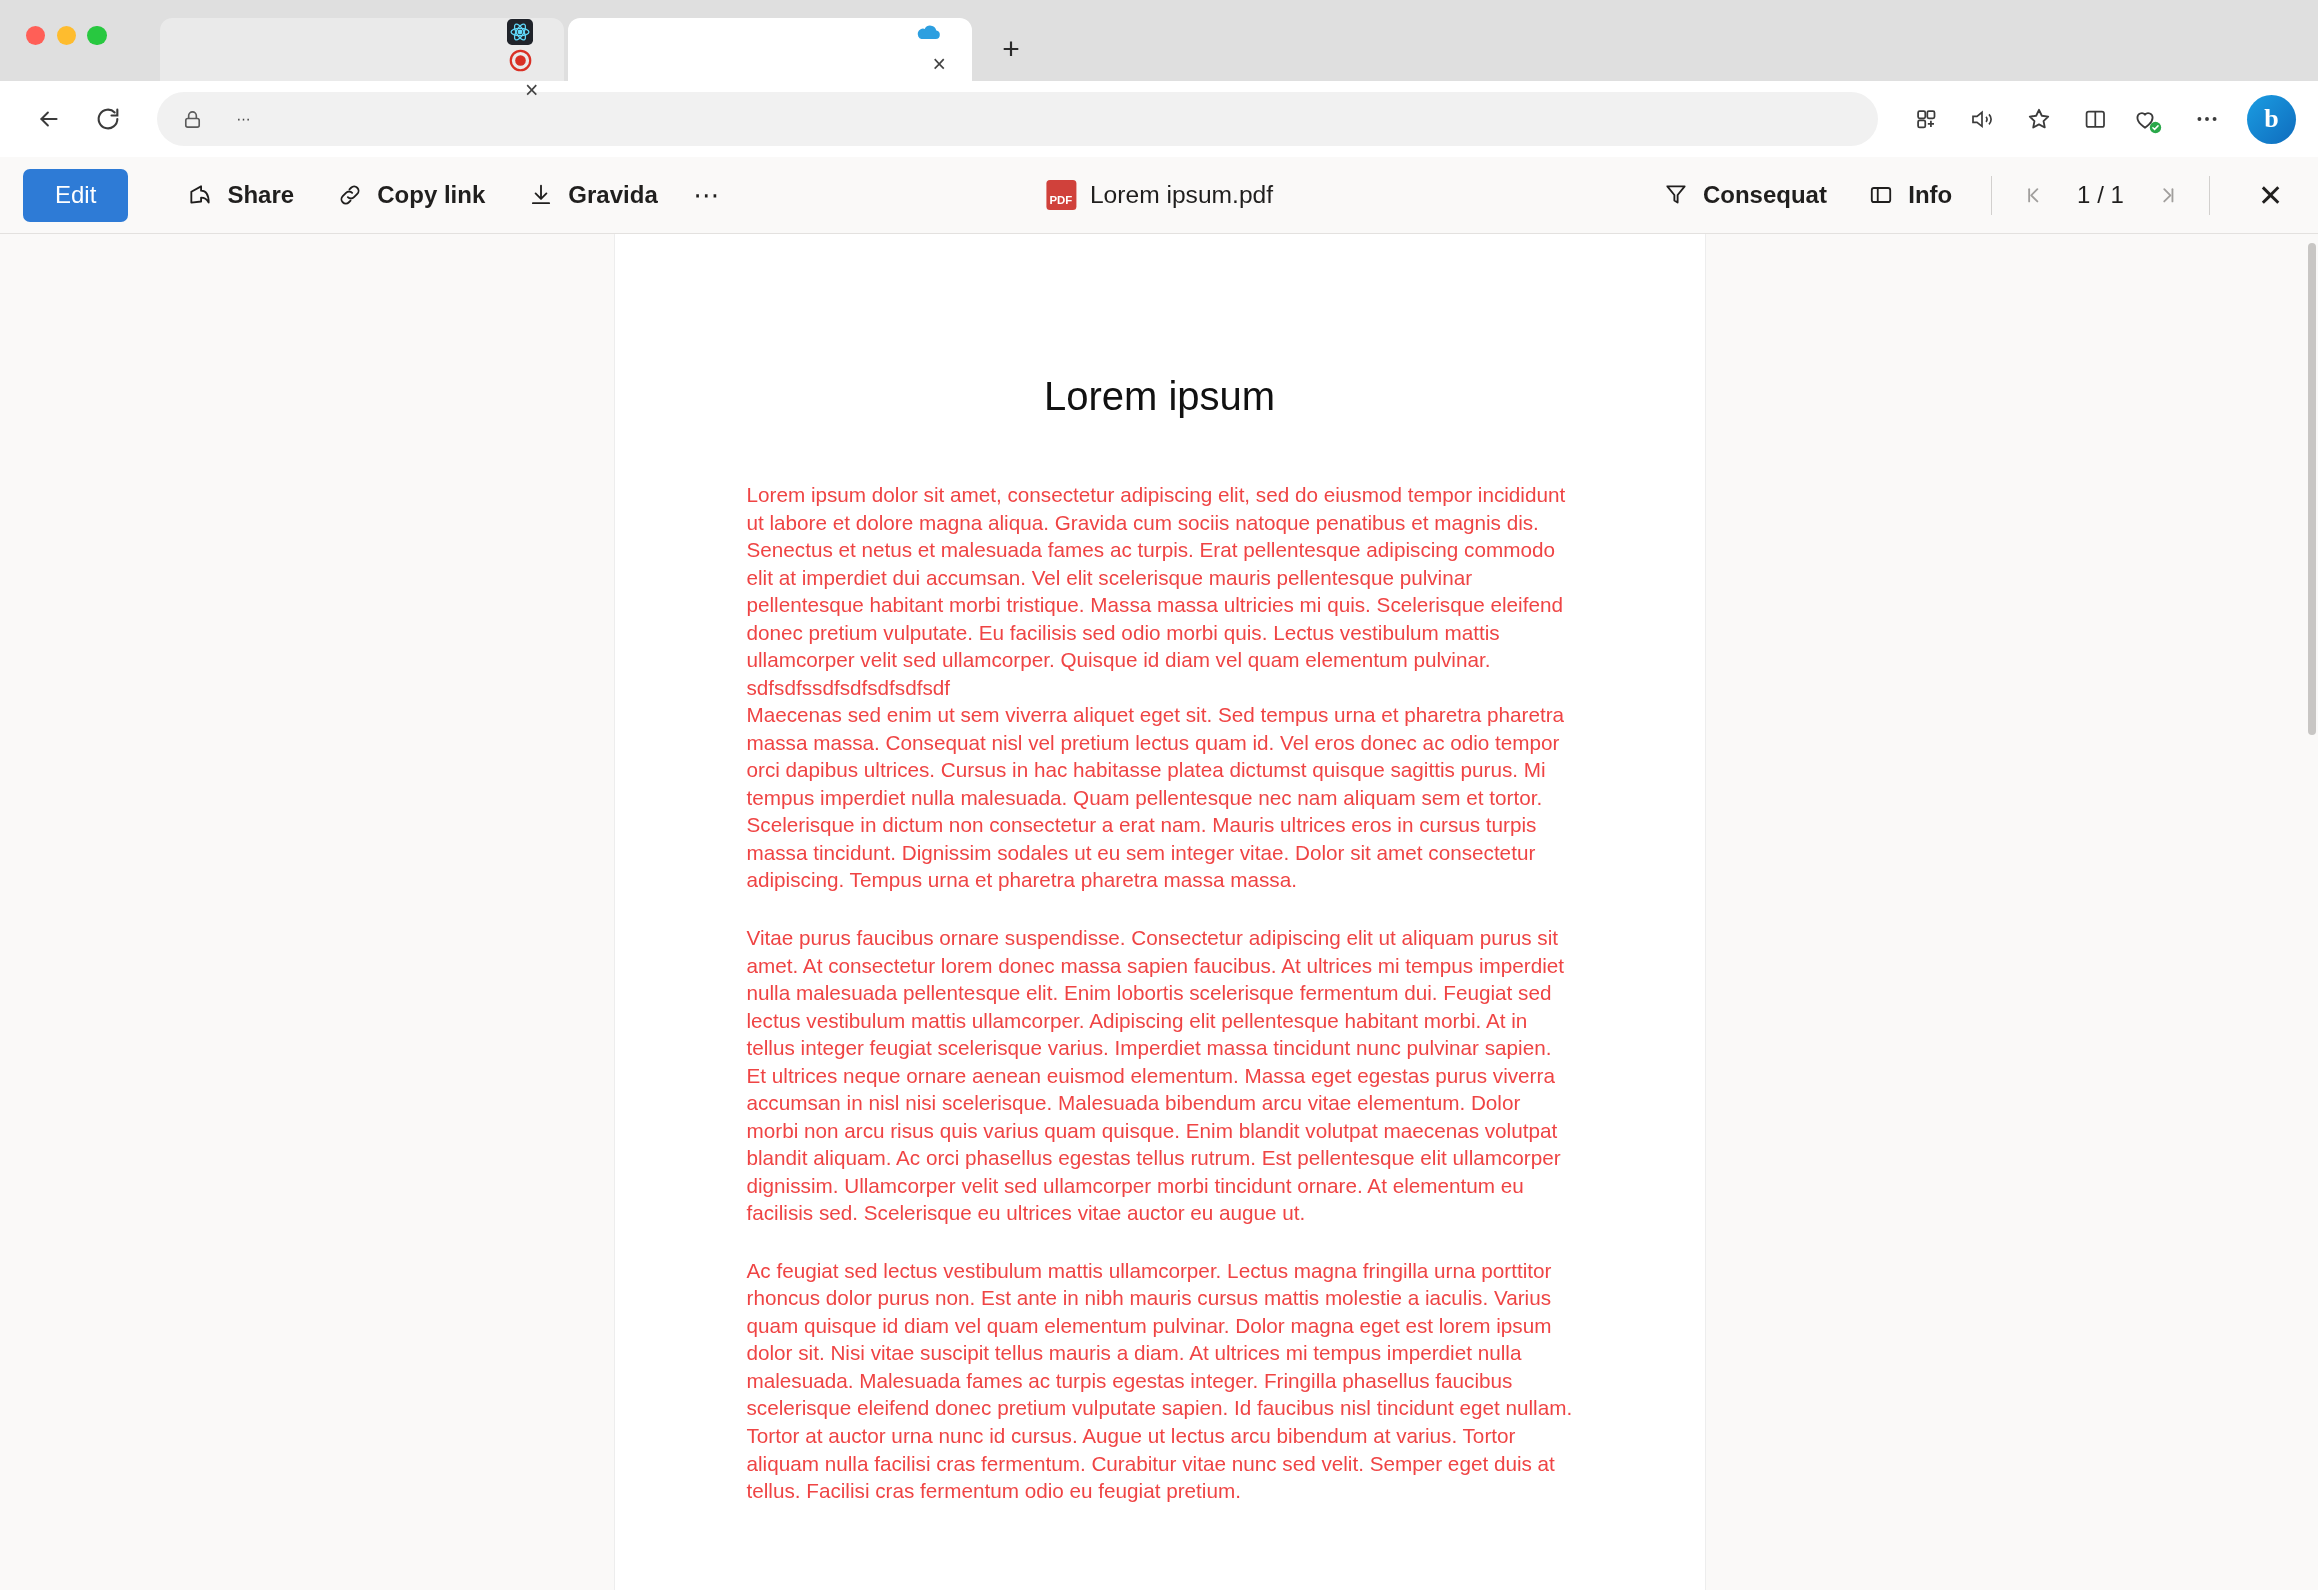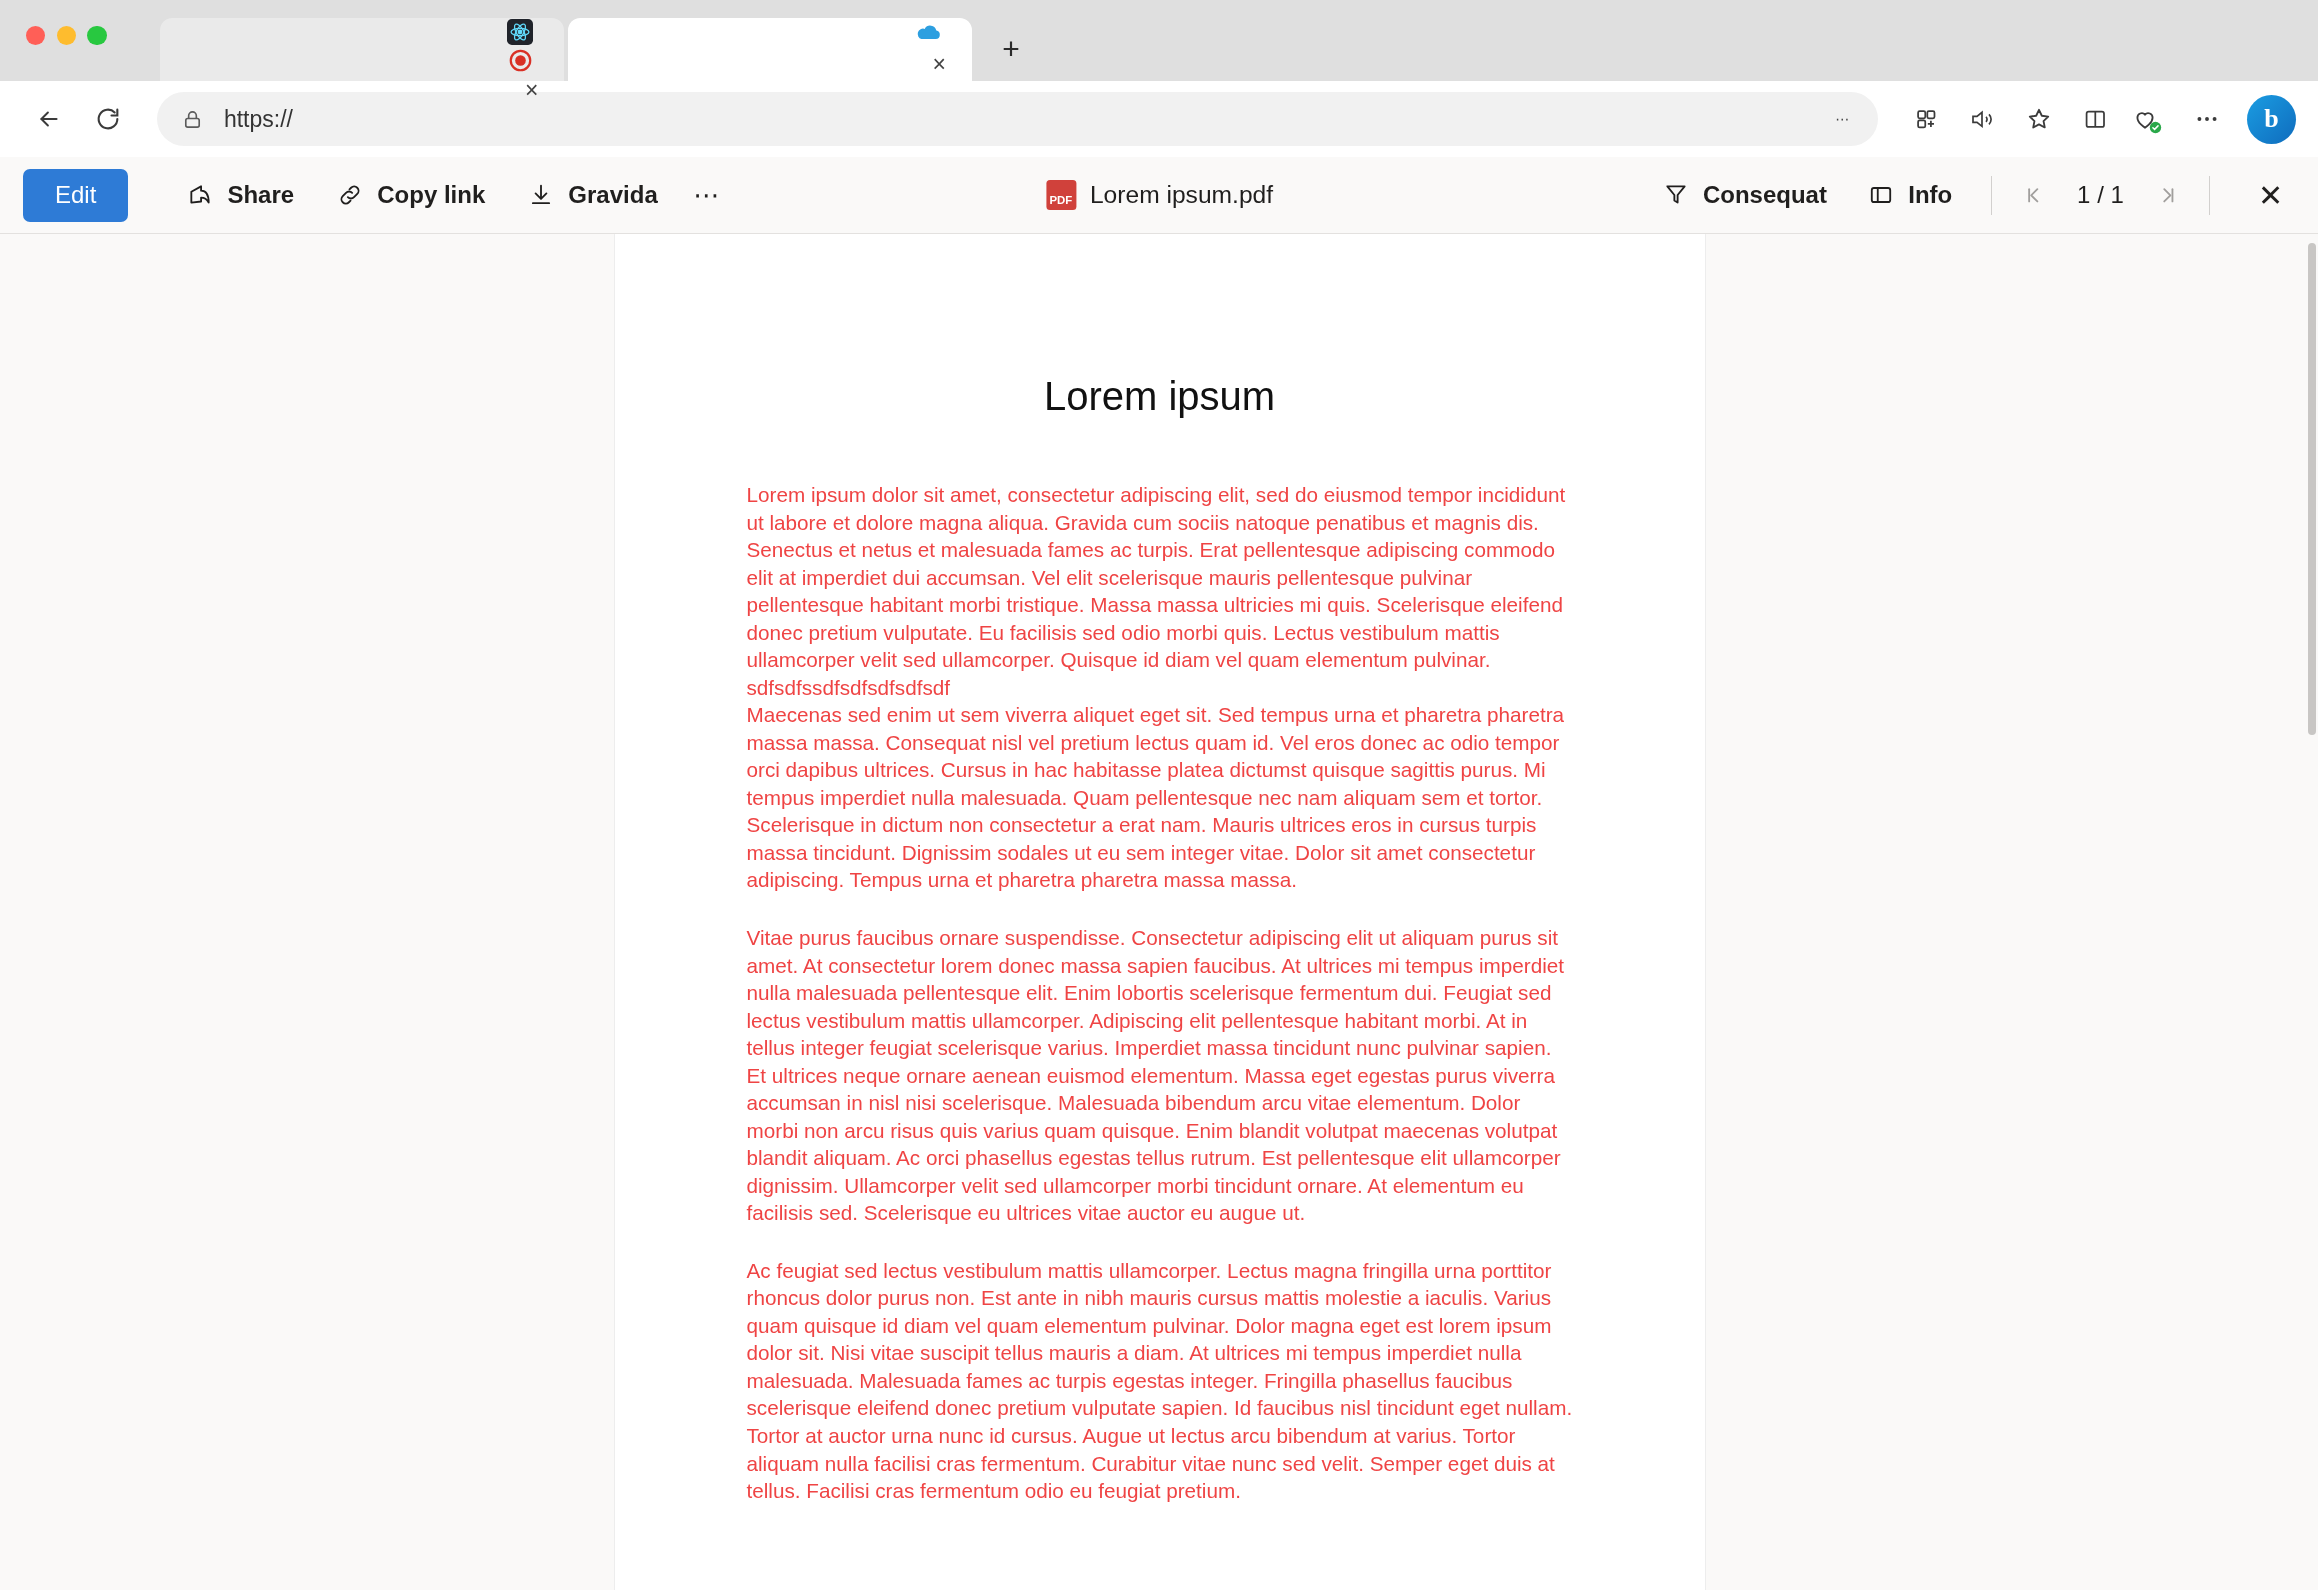--- a/index.html
+++ b/index.html
@@ -314,21 +314,20 @@
       </svg>
     </div>
 
     <div class="omnibox">
       <span class="omni-icon">
         <svg width="23" height="23" viewBox="0 0 24 24" fill="none" stroke="#5b5b5b" stroke-width="1.7">
           <rect x="5" y="11" width="14" height="9" rx="2"></rect>
             <path d="M8 11V8a4 4 0 0 1 8 0v3"></path>
         </svg>
       </span>
-      <span class="url" title="Search or enter web address">https://</span>
       <span class="omni-icon">⋯</span>
     </div>
 
     <div class="right-icons">
       <div class="nav-btn">
         <svg width="24.6" height="24.6" viewBox="0 0 24 24" fill="none" stroke="#3b3b3b" stroke-width="1.7">
           <rect x="4" y="4" width="7" height="7" rx="1.5"></rect>
             <rect x="13" y="4" width="7" height="7" rx="1.5"></rect>
           <rect x="4" y="13" width="7" height="7" rx="1.5"></rect>
             <path d="M16.5 13.5v6M13.5 16.5h6"></path>

